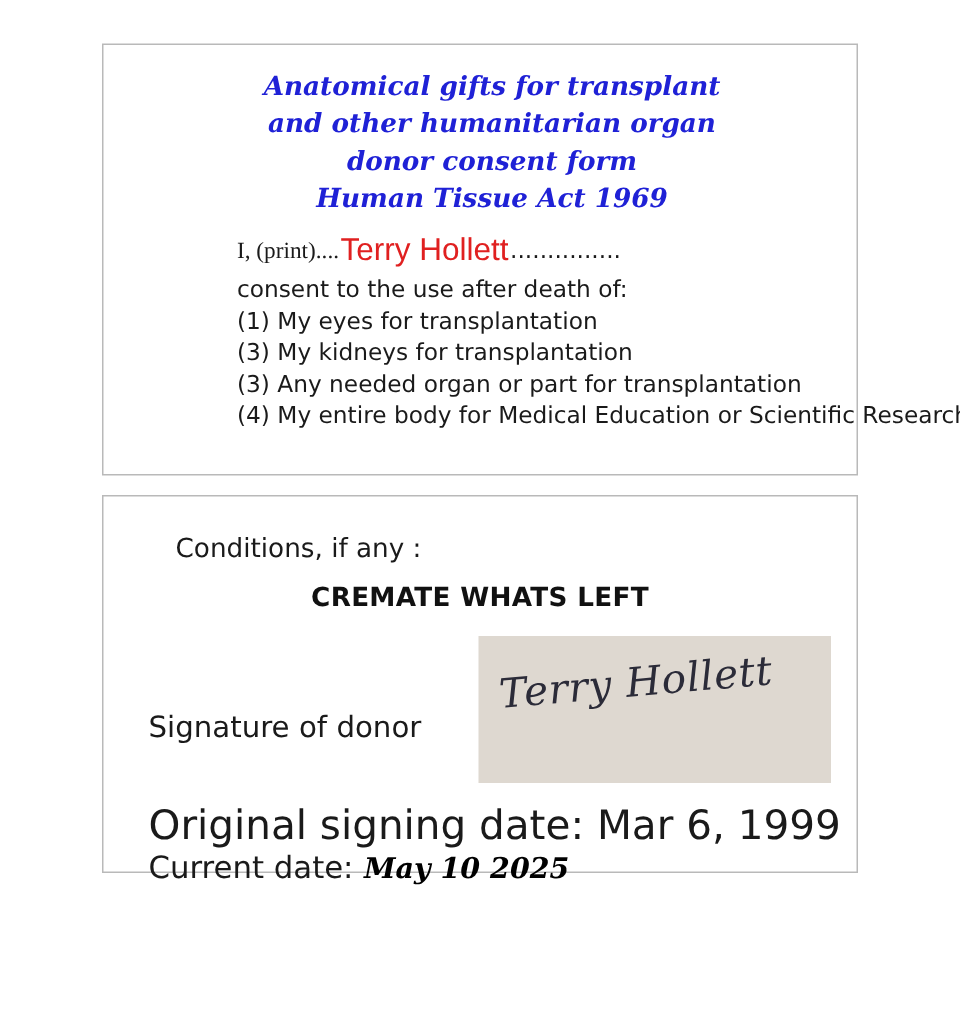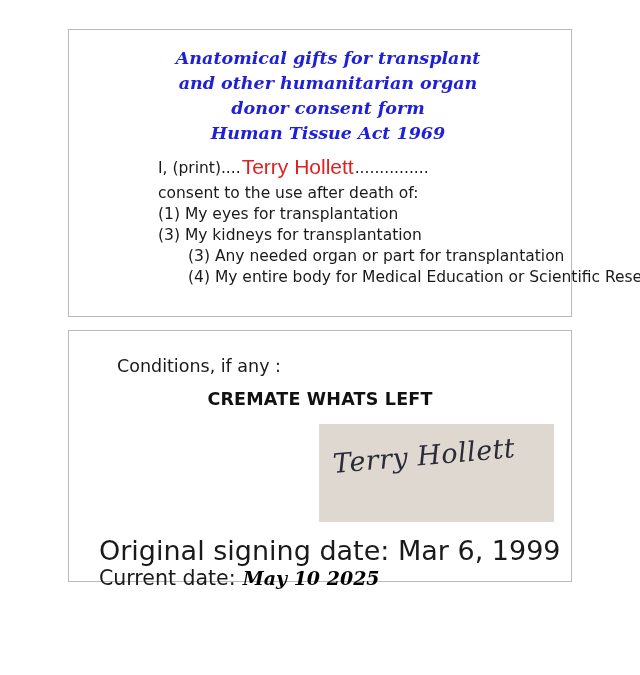--- a/index.html
+++ b/index.html
@@ -53,32 +53,32 @@
     font-size: 15.5px;
     color: #1a1a1a;
     line-height: 1.36;
   }
   .print-line {
     display: flex;
     align-items: baseline;
     white-space: nowrap;
     margin-bottom: 2px;
   }
-  .print-label { font-size: 15.5px; }
+  .print-label { font-size: 15.5px; font-family: Liberation Serif, serif; }
   .dots-small { letter-spacing: 0px; font-size: 15.5px; }
   .donor-name {
     color: #e02020;
     font-size: 21px;
     font-family: "Liberation Sans", sans-serif;
     position: relative;
     top: 1px;
     padding: 0 1px;
   }
   .consent-lines div { white-space: nowrap; }
-  .consent-wrap { white-space: normal; margin-left: 30px; }
+  .consent-wrap { white-space: normal; }
 
   
   #card-bottom {
     left: 68px;
     top: 330px;
     width: 504px;
     height: 252px;
   }
   .conditions-label {
     position: absolute;
@@ -183,20 +183,21 @@
       </div>
 
     </div>
   </div>
 
   <div class="card" id="card-bottom">
 
     <div class="conditions-label">Conditions, if any :</div>
     <div class="conditions-value">CREMATE WHATS LEFT</div>
 
+    <div class="sig-label">Signature of donor</div>
 
     <div class="sig-image">
       <span class="sig-script">Terry Hollett</span>
     </div>
 
     <div class="orig-date">Original signing date: Mar 6, 1999</div>
 
     <div class="cur-date-row">
       <span>Current date:</span>
       <span class="cur-date-value">May 10 2025</span>

